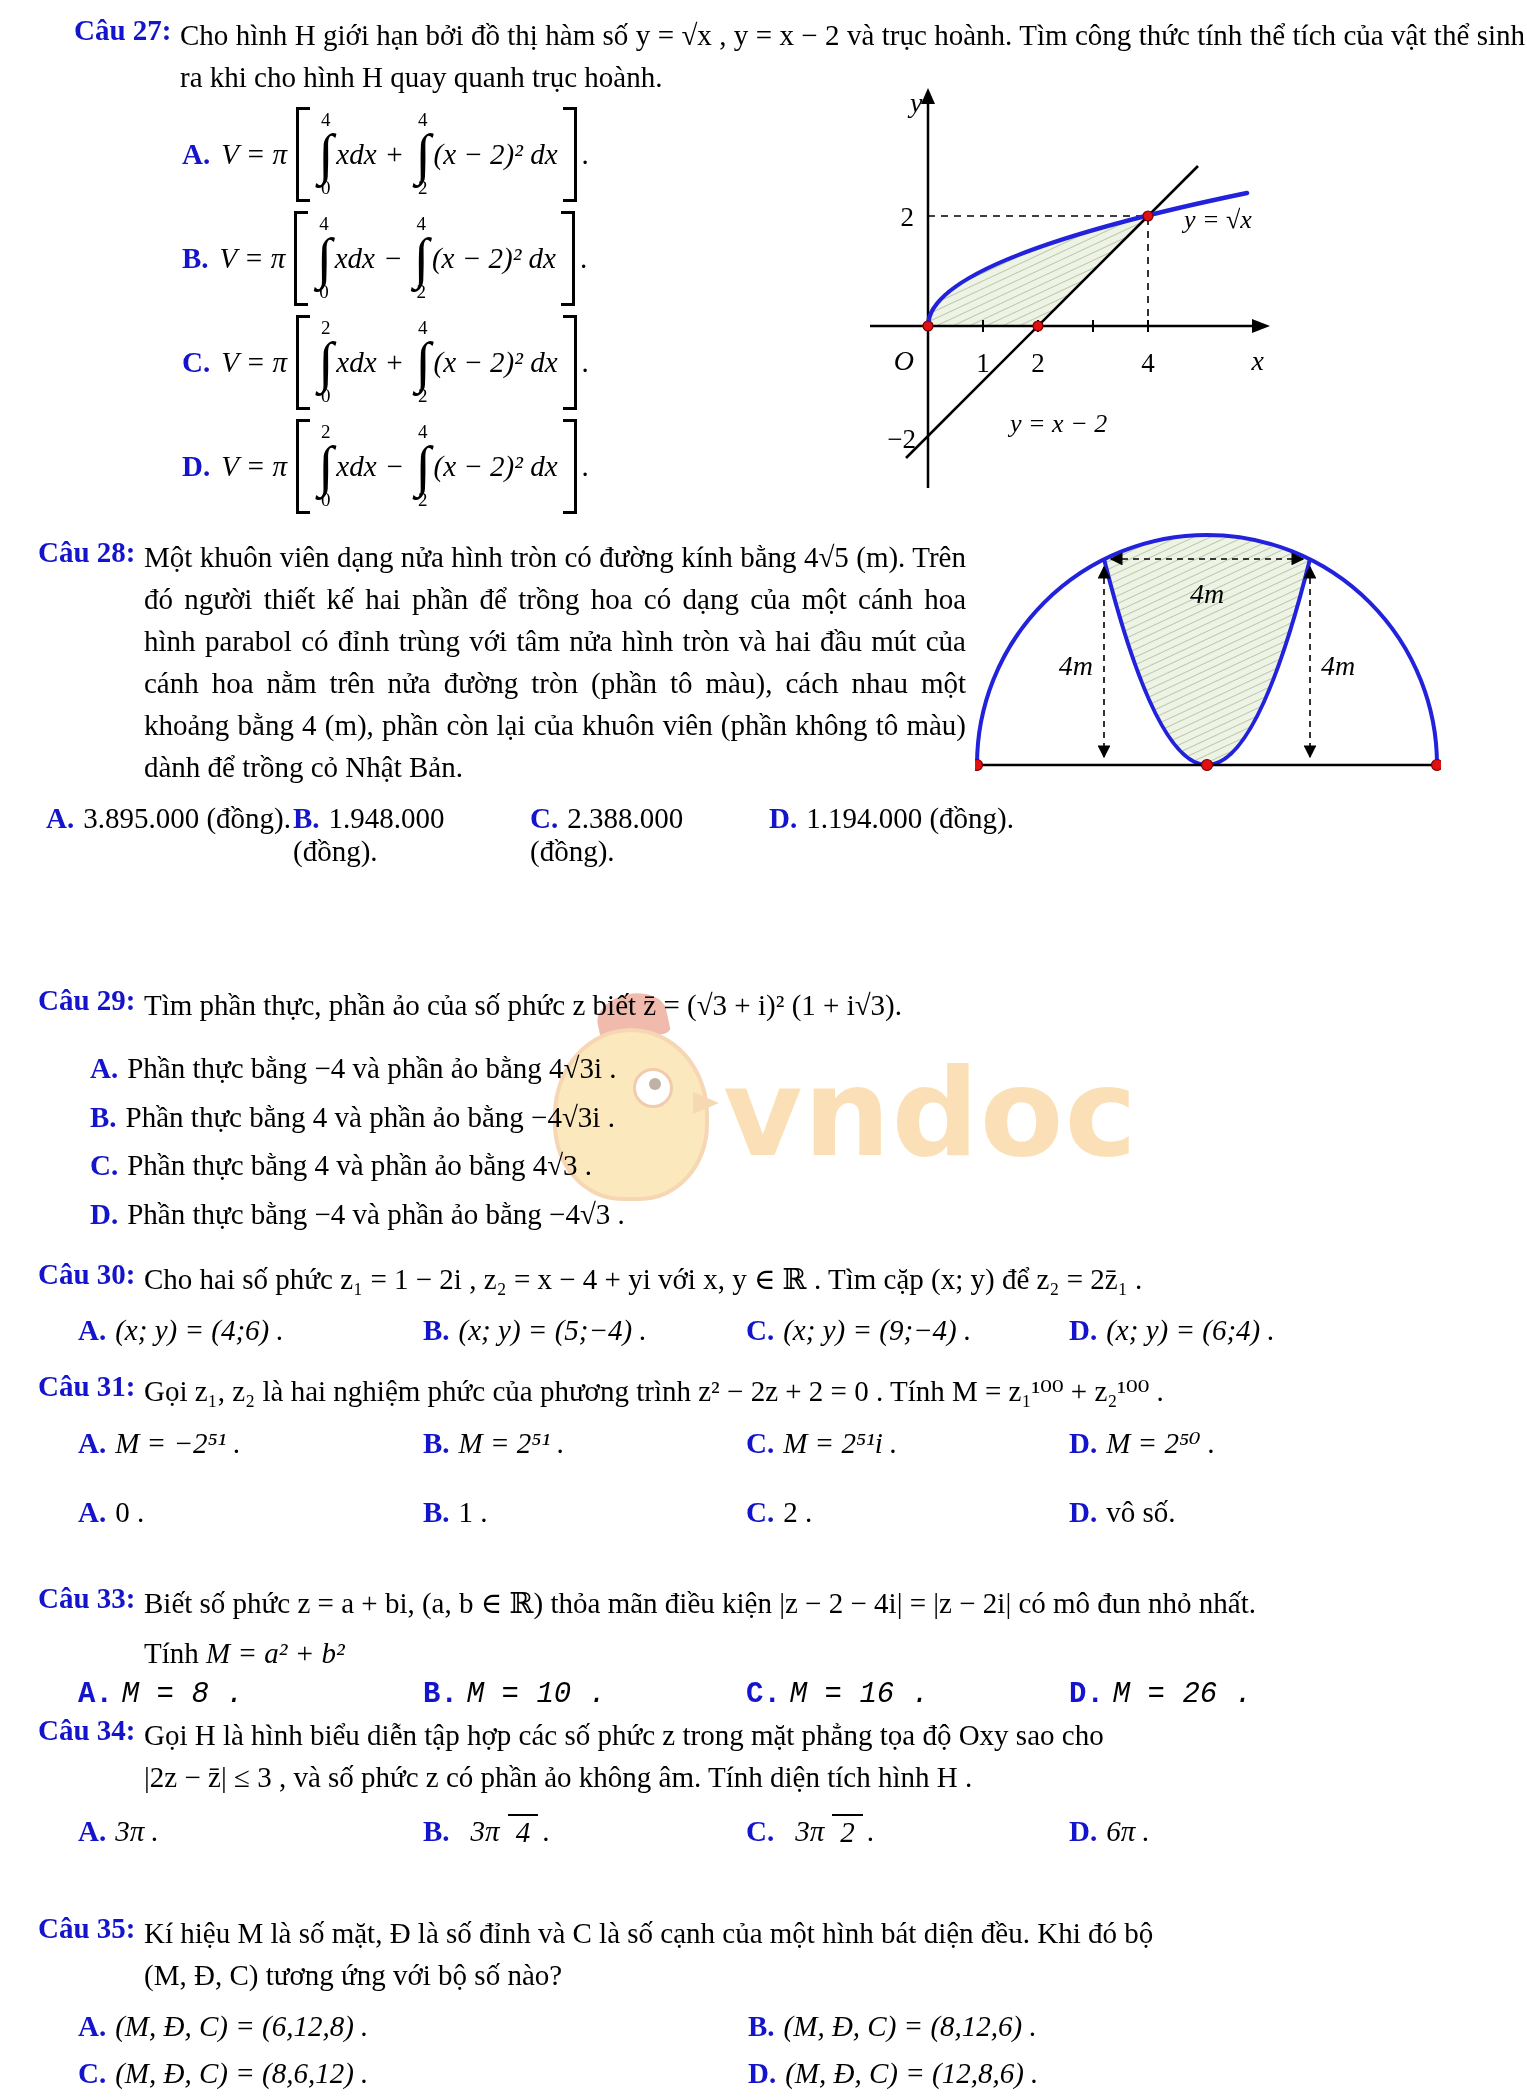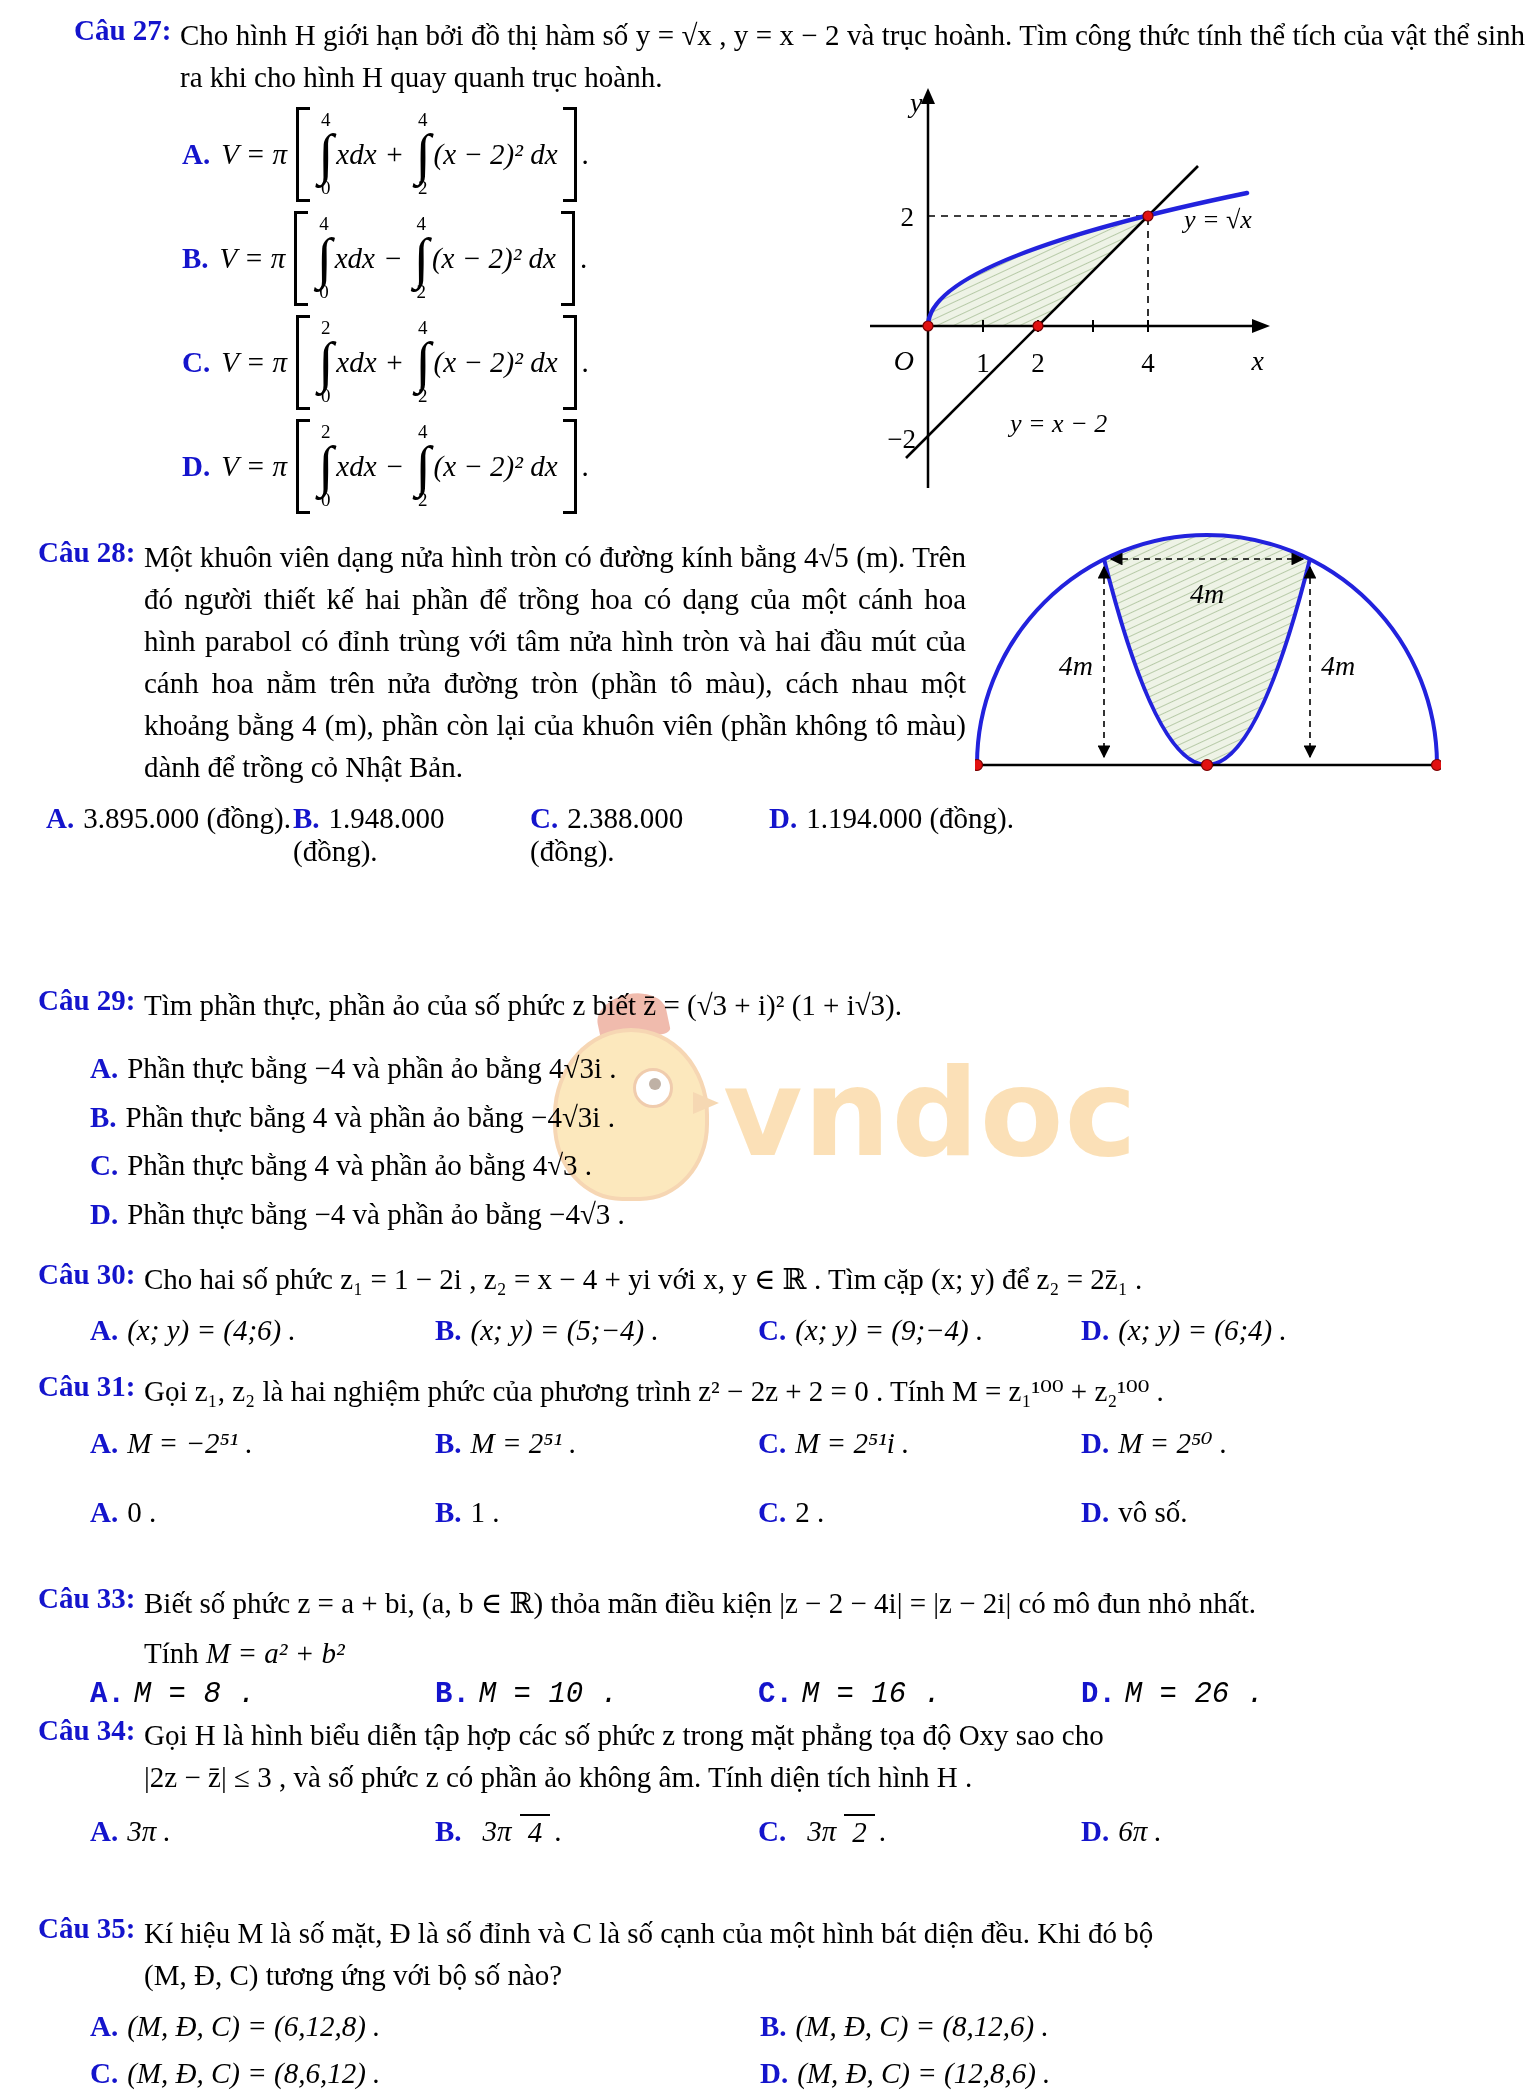--- a/index.html
+++ b/index.html
@@ -5,21 +5,21 @@
   html,body{margin:0;padding:0;background:#ffffff;}
   body{width:1527px;height:2097px;position:relative;font-family:"Liberation Serif","DejaVu Serif",serif;font-size:29px;color:#000;overflow:hidden;}
   .qblock{position:absolute;left:38px;width:1455px;}
   .qrow{display:flex;}
   .qlabel{flex:none;width:106px;color:#1414cc;font-weight:bold;white-space:nowrap;}
   .qbody{flex:1;text-align:justify;line-height:1.45;}
   .line{line-height:1.45;}
   .L{color:#1414cc;font-weight:bold;margin-right:9px;}
   .math{font-style:italic;}
   .up{font-style:normal;}
-  .optrow{display:grid;margin-left:52px;align-items:baseline;margin-top:14px;}
+  .optrow{display:grid;margin-left:40px;align-items:baseline;margin-top:14px;}
   .cols4{grid-template-columns:345px 323px 323px auto;}
   .cols28{margin-left:8px;grid-template-columns:247px 237px 239px auto;}
   .cols35{grid-template-columns:670px auto;row-gap:14px;}
   .stackopt{margin-left:52px;margin-bottom:8px;line-height:1.4;}
   
   .opt27{display:flex;align-items:center;height:101px;margin-bottom:3px;}
   .opt27 .pre{margin:0 4px 0 2px;}
   .brk{flex:none;width:11px;align-self:stretch;margin:3px 5px;border:3px solid #000;}
   .brk.l{border-right:none;}
   .brk.r{border-left:none;}

